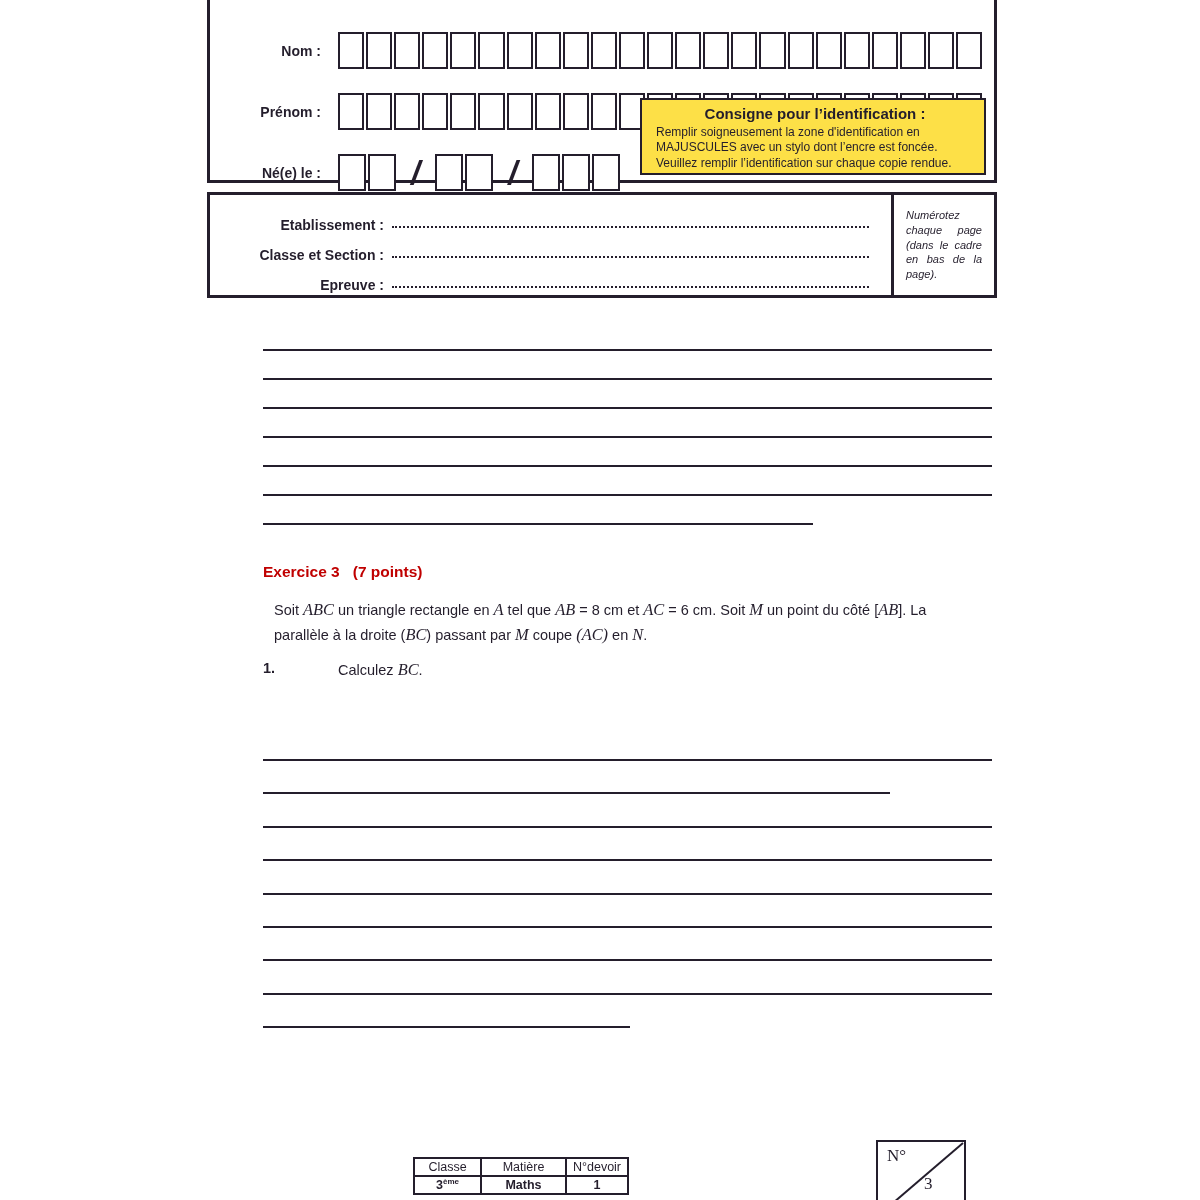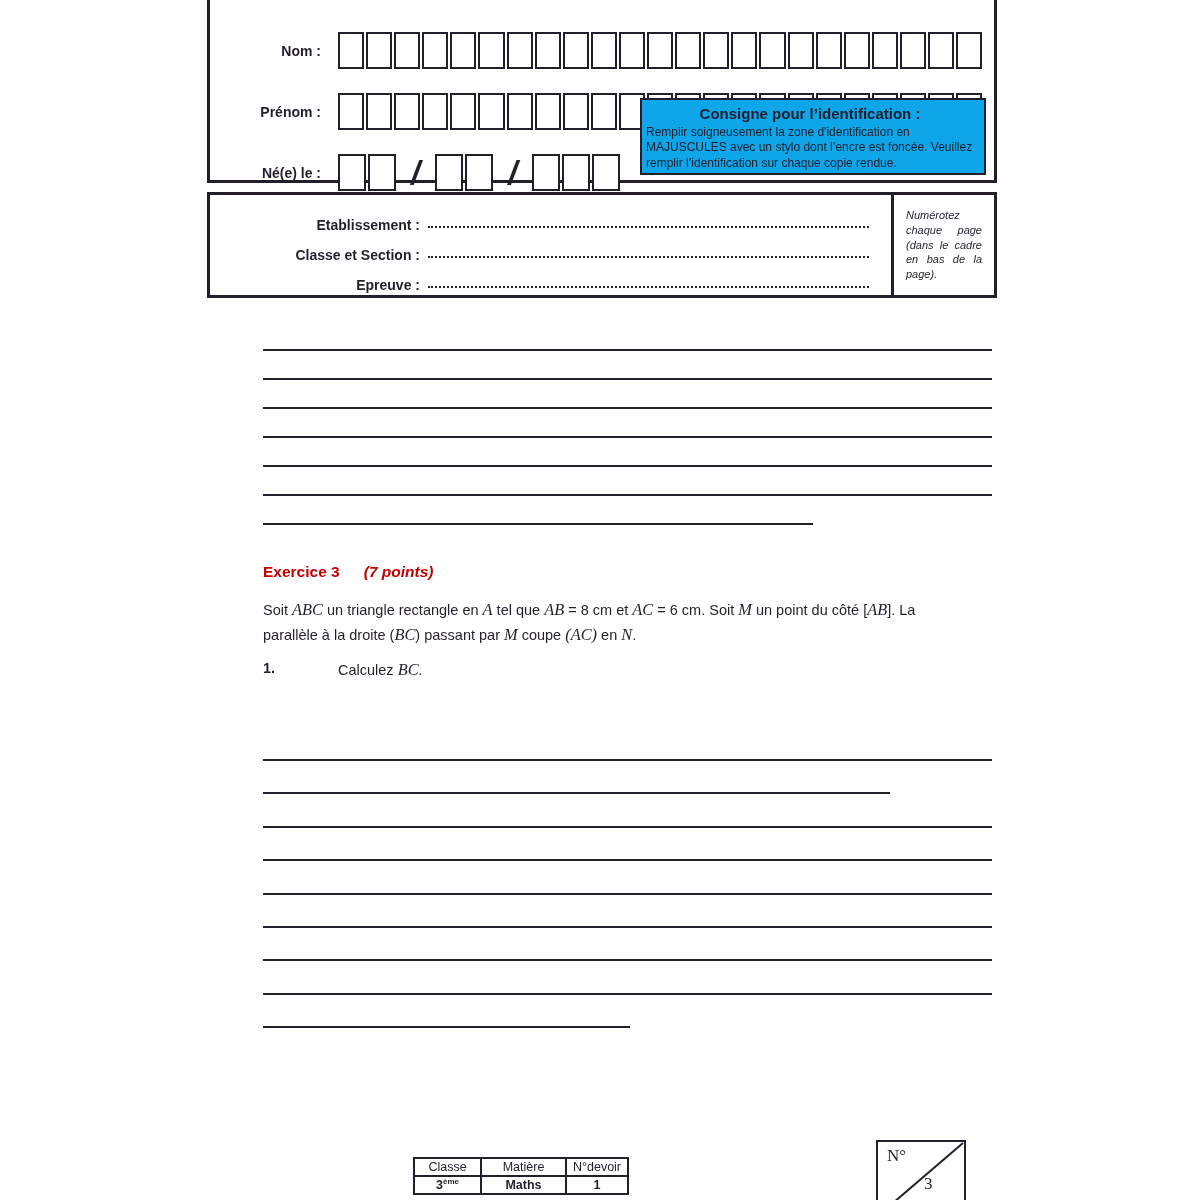--- a/index.html
+++ b/index.html
@@ -32,33 +32,33 @@
   .cells .cell{flex:1;}
   .date-cells{flex:1;display:flex;align-items:center;}
   .cell-group{display:flex;gap:2px;}
   .date-cell{width:28px;}
   .slash{
     font-weight:bold;font-style:italic;font-size:33px;line-height:37px;
     margin:0 15px;color:var(--ink);
   }
   #consigne-box{
     position:absolute;left:430px;top:119px;width:346px;height:77px;
-    border:2px solid var(--ink);background:#0ea5e9;
-    padding:5px 10px 0 4px;
+    border:2px solid var(--ink);background:#fde047;
+    padding:5px 10px 0 14px;
   }
   #consigne-title{font-weight:bold;font-size:15px;text-align:center;margin-bottom:3px;}
   #consigne-body{font-size:12px;line-height:1.28;}
   
   #info-box{
     position:absolute;left:207px;top:192px;width:790px;height:106px;
     border:3px solid var(--ink);
     display:flex;
   }
   #info-left{flex:1;padding-top:11px;}
-  .info-row{display:flex;align-items:flex-end;height:30px;margin-left:36px;}
+  .info-row{display:flex;align-items:flex-end;height:30px;}
   .info-label{
     width:182px;text-align:right;padding-right:8px;
     font-weight:bold;font-size:14px;white-space:nowrap;
     padding-bottom:3px;
   }
   .dotted{flex:1;border-bottom:2px dotted var(--ink);margin:0 22px 8px 0;}
   #note-cell{
     width:103px;border-left:3px solid var(--ink);
     display:flex;align-items:center;
     padding:4px 12px;
@@ -72,23 +72,23 @@
   #lines-1 .wline{margin-bottom:27px;}
   #lines-2 .wline{margin-bottom:31.4px;}
   .w-550{width:550px;}
   .w-627{width:627px;}
   .w-367{width:367px;}
   
   #exercise-title-row{
     position:absolute;left:263px;top:563px;
     color:var(--red);font-size:15.5px;font-weight:bold;
   }
-  #exercise-points{font-style:italic;margin-left:24px;}
+  #exercise-points{margin-left:13px;}
   #statement{
-    position:absolute;left:263px;top:598px;width:706px;
+    position:absolute;left:274px;top:598px;width:706px;
     font-size:14.5px;line-height:1.5;
   }
   .math{
     font-family:"Liberation Serif",serif;
     font-style:italic;
     font-size:1.13em;
   }
   #question-row{
     position:absolute;left:263px;top:660px;
     display:flex;font-size:14.5px;

